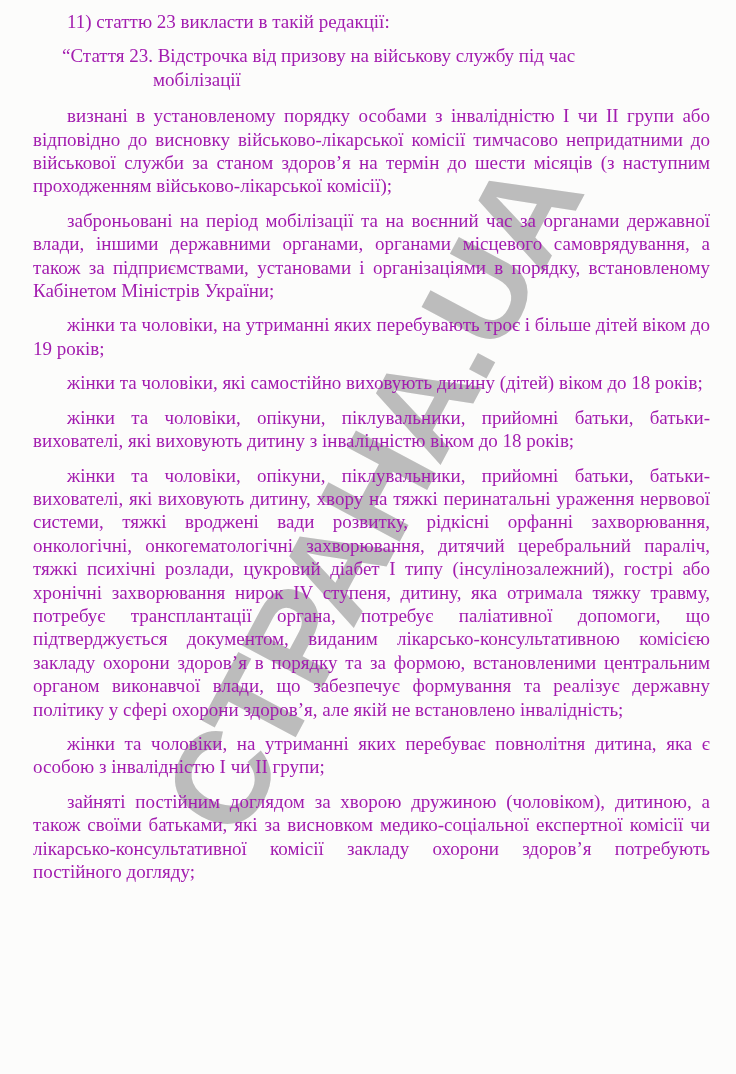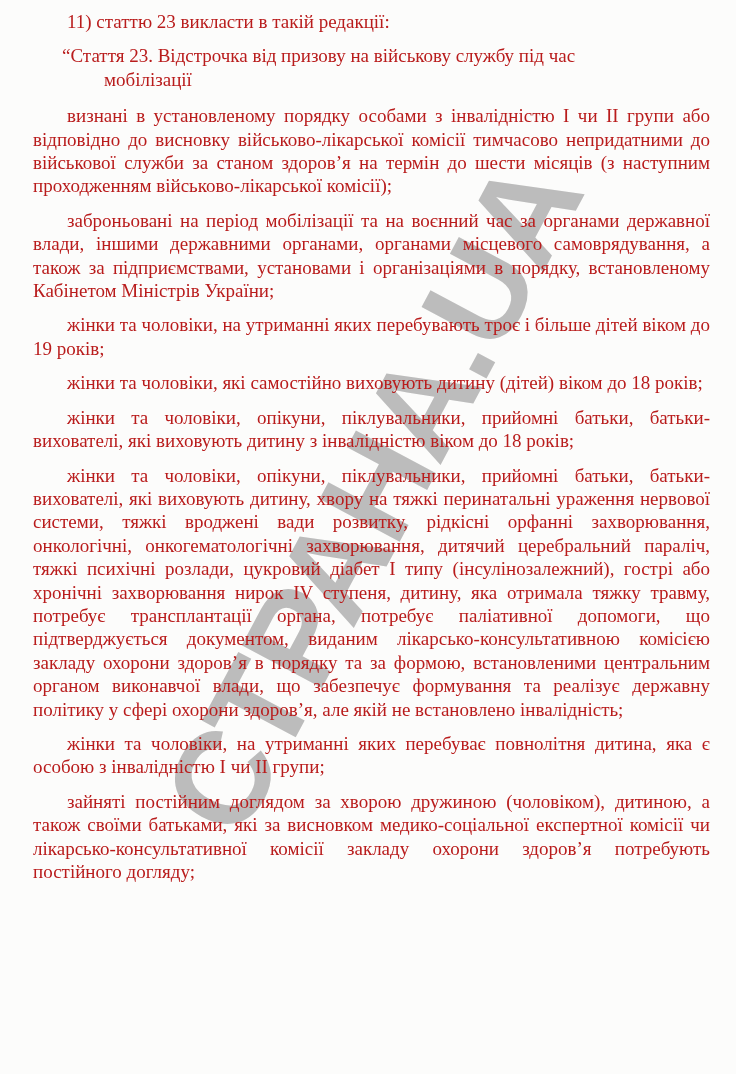--- a/index.html
+++ b/index.html
@@ -30,36 +30,36 @@
     white-space: nowrap;
     z-index: 0;
     user-select: none;
   }
   .doc {
     position: relative;
     z-index: 1;
     padding: 10px 26px 0 33px;
     font-size: 19px;
     line-height: 23.4px;
-    color: #b91c1c;
+    color: #a21caf;
     text-align: justify;
   }
   .doc p {
     margin: 0 0 11px 0;
     text-indent: 34px;
   }
   .heading {
     margin: 0 0 13px 0;
     text-align: left;
   }
   .heading-line1 {
     text-indent: 29px;
   }
   .heading-line2 {
-    margin-left: 71px;
+    margin-left: 120px;
   }
   .doc p:last-child {
     margin-bottom: 8px;
   }
 </style>
 </head>
 <body>
 
 <div class="page">
 

